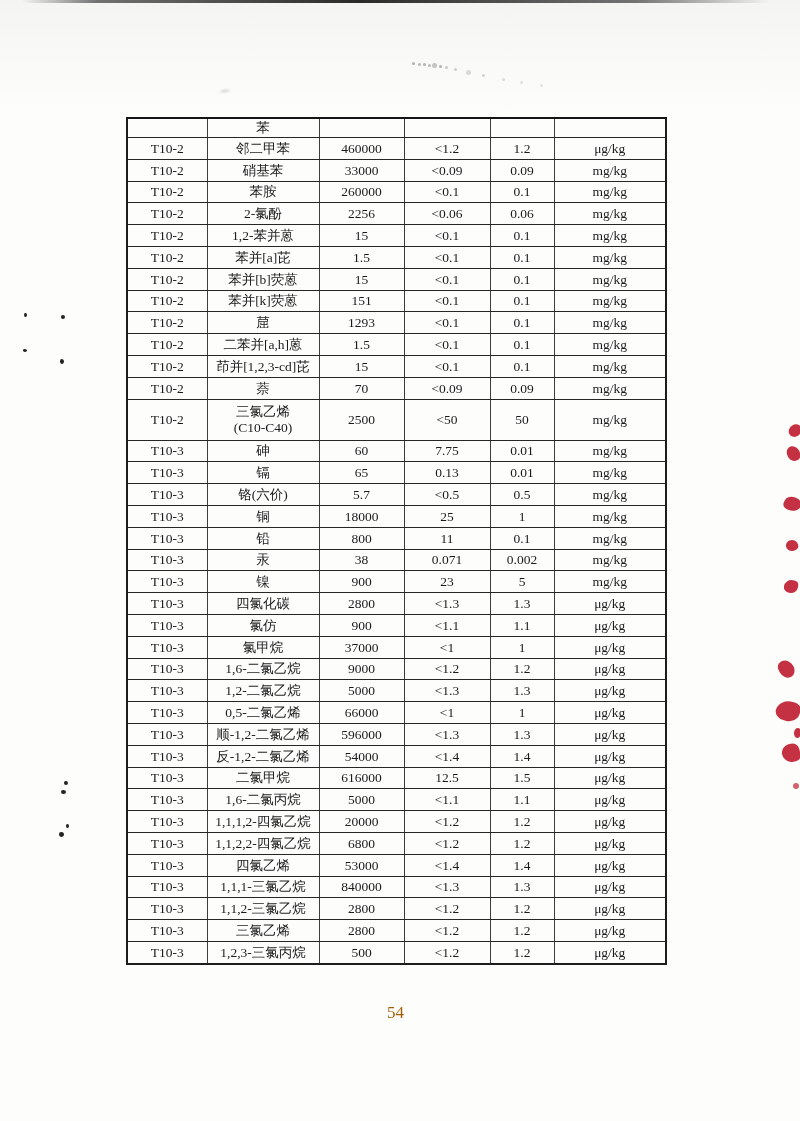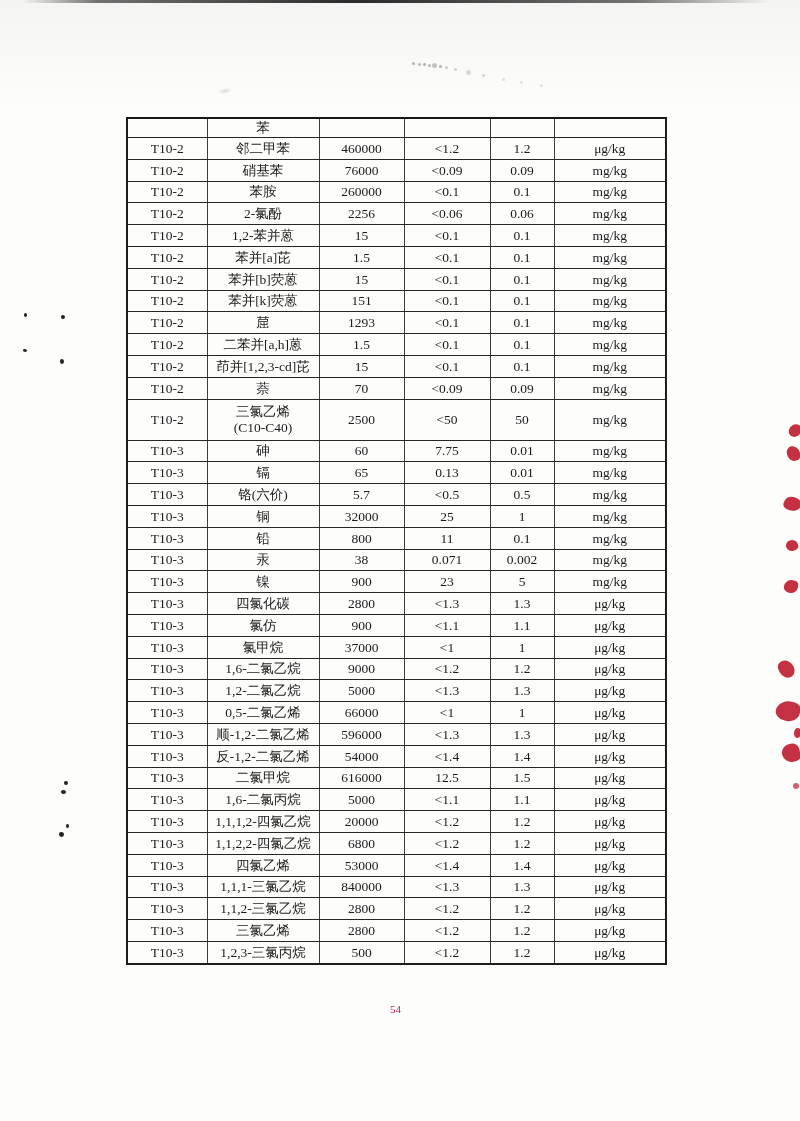--- a/index.html
+++ b/index.html
@@ -57,21 +57,21 @@
     border-top:1.9px solid #262626;border-bottom:1.9px solid #262626;
     white-space:pre-line;line-height:1.12;
     overflow:hidden;
   }
   .results-table{border:2px solid #1d1d1d;}
   .results-table tr:first-child td{border-top:2.6px solid #161616;}
   .results-table tr.partial td{height:18px;}
   .results-table tr.tall td{height:40px;}
   .page-number{
     position:absolute;left:126px;top:1003px;width:539px;
-    text-align:center;font-size:11px;color:#be185d;
+    text-align:center;font-size:17px;color:#a16207;
   }
 </style>
 </head>
 <body>
 
 <div class="page">
 
   <div class="scan-top-streak"></div>
   <div class="smudge-trail"></div>
   <div class="smudge-faint"></div>
@@ -123,21 +123,21 @@
           <td>T10-2</td>
           <td>邻二甲苯</td>
           <td>460000</td>
           <td>&lt;1.2</td>
           <td>1.2</td>
           <td>μg/kg</td>
         </tr>
         <tr>
           <td>T10-2</td>
           <td>硝基苯</td>
-          <td>76000</td>
+          <td>33000</td>
           <td>&lt;0.09</td>
           <td>0.09</td>
           <td>mg/kg</td>
         </tr>
         <tr>
           <td>T10-2</td>
           <td>苯胺</td>
           <td>260000</td>
           <td>&lt;0.1</td>
           <td>0.1</td>
@@ -244,21 +244,21 @@
           <td>T10-3</td>
           <td>铬(六价)</td>
           <td>5.7</td>
           <td>&lt;0.5</td>
           <td>0.5</td>
           <td>mg/kg</td>
         </tr>
         <tr>
           <td>T10-3</td>
           <td>铜</td>
-          <td>32000</td>
+          <td>18000</td>
           <td>25</td>
           <td>1</td>
           <td>mg/kg</td>
         </tr>
         <tr>
           <td>T10-3</td>
           <td>铅</td>
           <td>800</td>
           <td>11</td>
           <td>0.1</td>

